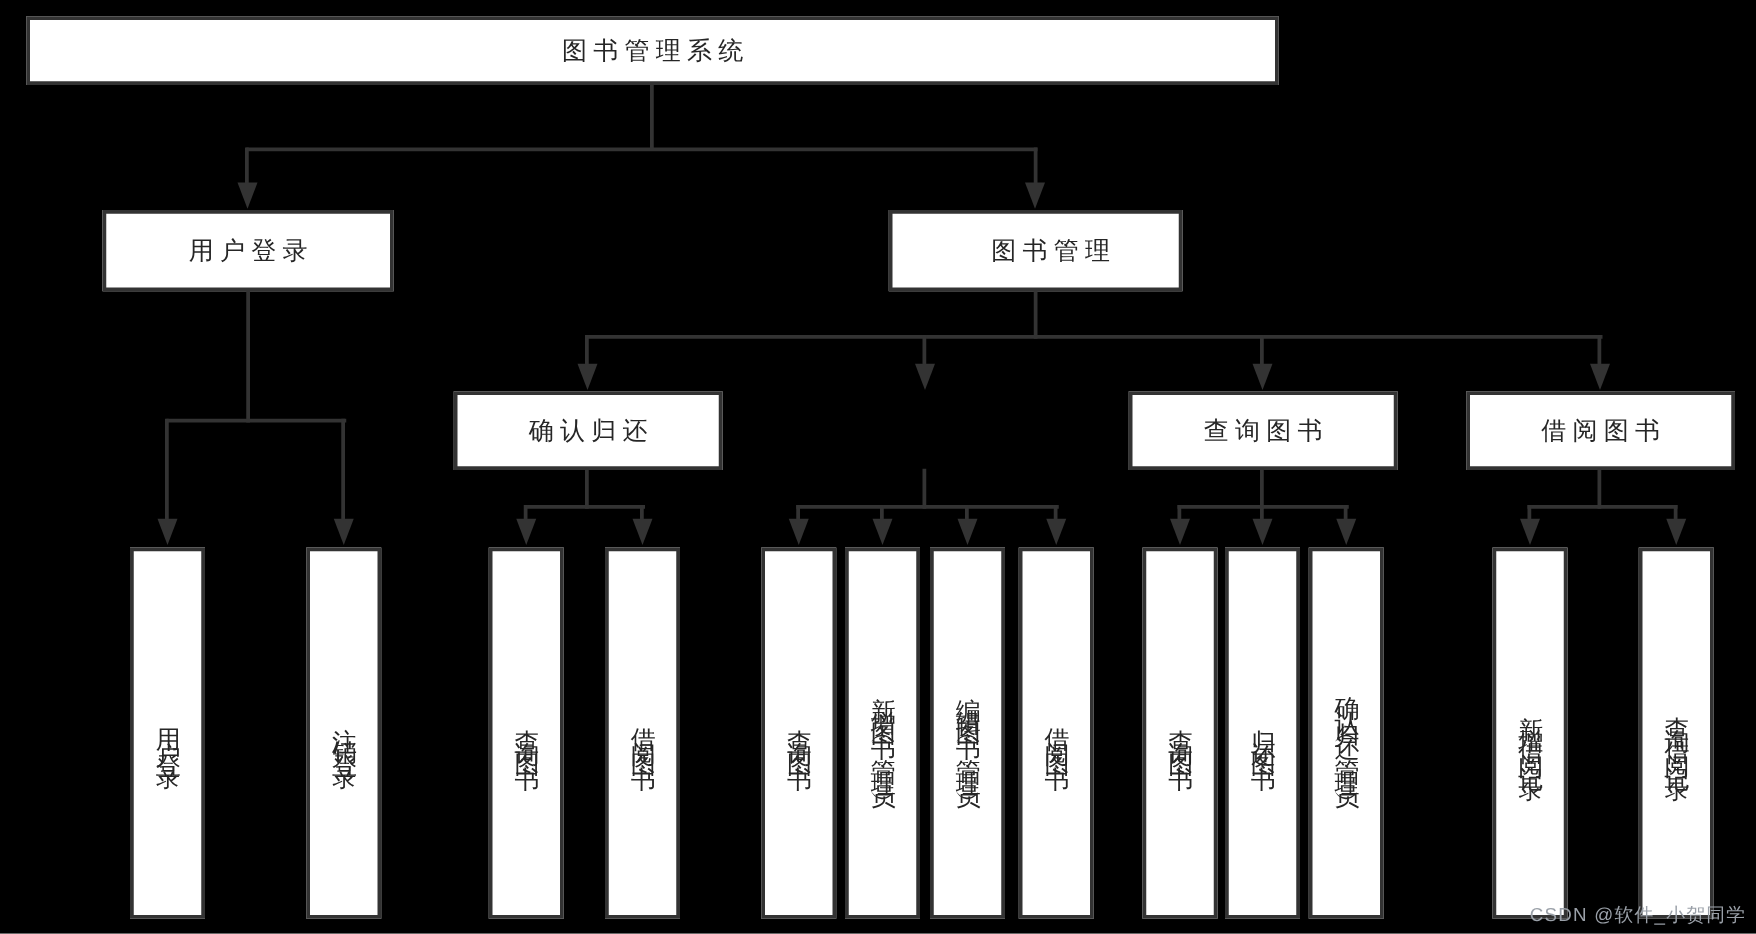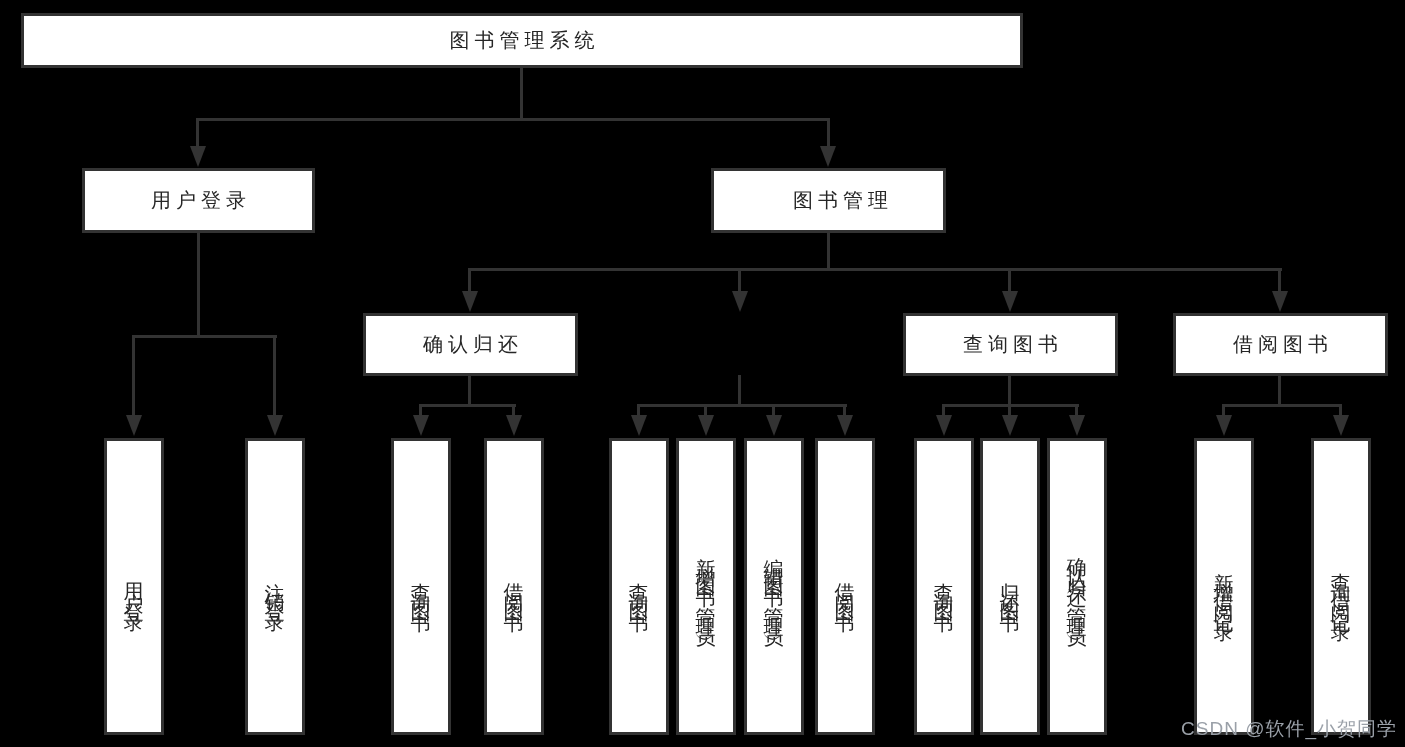--- a/index.html
+++ b/index.html
@@ -48,21 +48,21 @@
     width: 0;
     height: 0;
     border-left: 8px solid transparent;
     border-right: 8px solid transparent;
     border-top: 21px solid #333333;
   }
   .watermark {
     position: absolute;
     right: 8px;
     bottom: 5px;
-    font-size: 19px;
+    font-size: 15px;
     color: #9aa0a8;
     letter-spacing: 1px;
     z-index: 5;
     white-space: nowrap;
   }
 
   
   #b-root      { left: 21px;   top: 13px;  width: 1002px; height: 55px; }
   
   #b-userlogin { left: 82px;   top: 168px; width: 233px;  height: 65px; }

